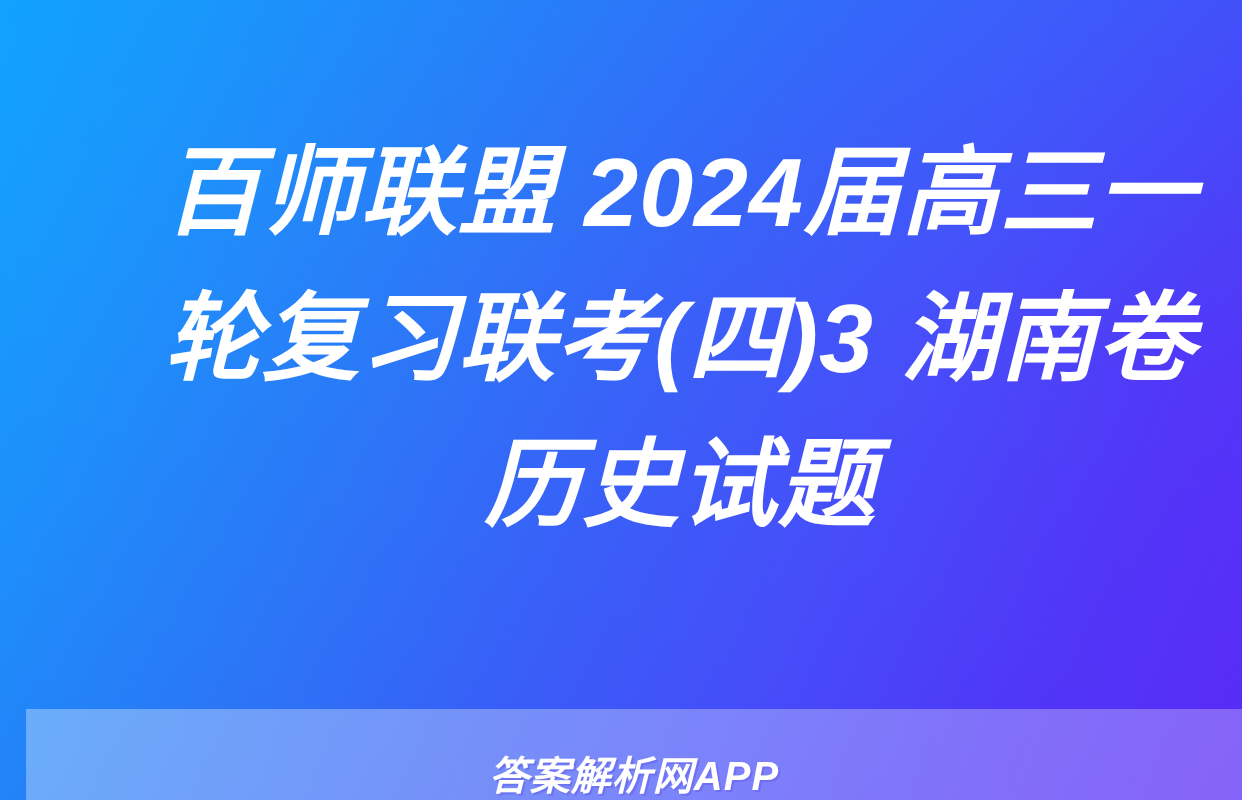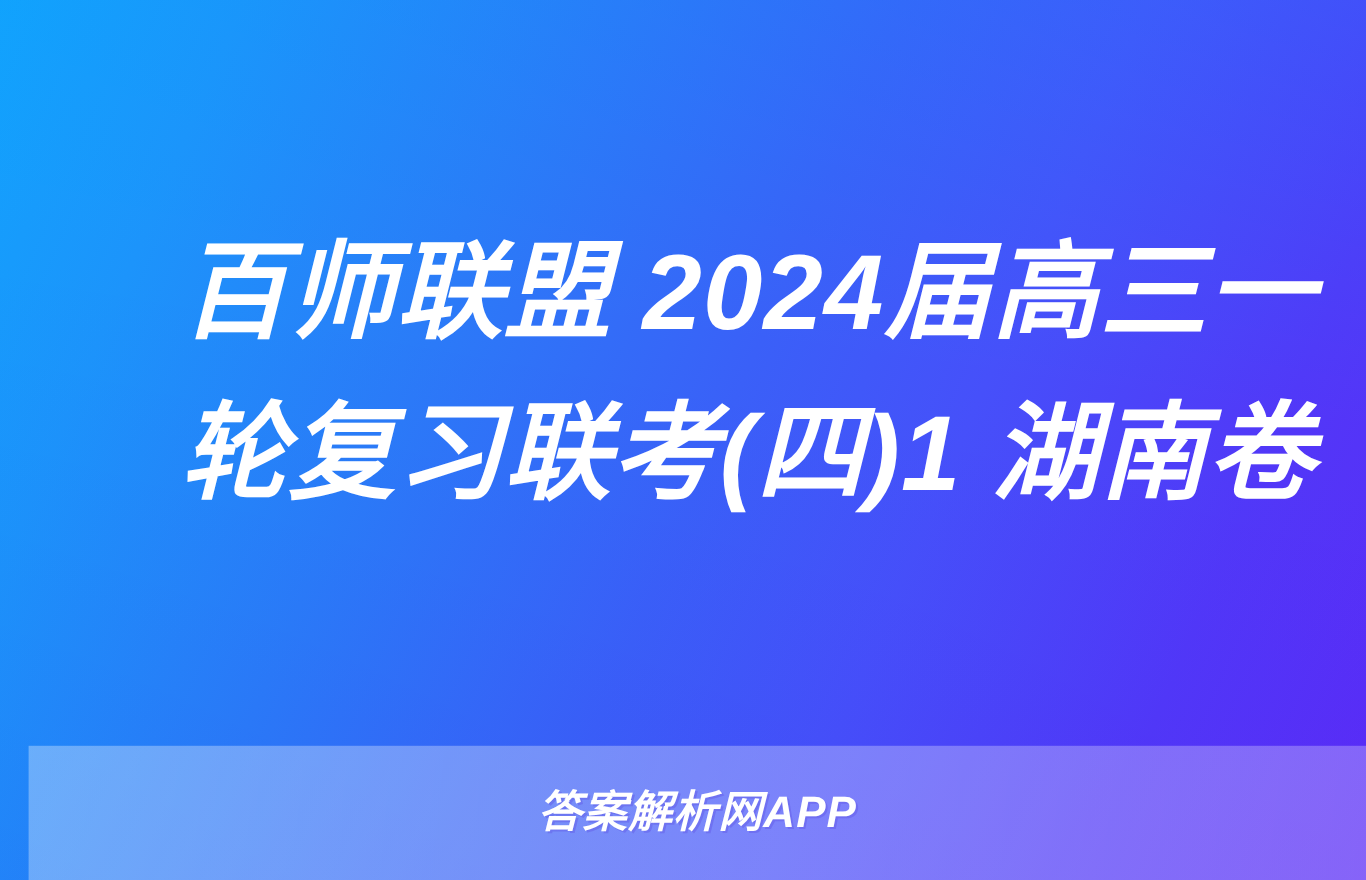--- a/index.html
+++ b/index.html
@@ -78,24 +78,24 @@
   .title-line {
     display: block;
   }
 
   
   .footer-band {
     position: absolute;
     left: 0;
     right: 0;
     bottom: 0;
-    height: 122px;
+    height: 91px;
     z-index: 4;
     display: flex;
-    align-items: center;
+    align-items: flex-end;
     justify-content: center;
     background-image: linear-gradient(96deg,
         rgba(255, 255, 255, 0.33) 0%,
         rgba(255, 255, 255, 0.30) 50%,
         rgba(255, 255, 255, 0.27) 100%);
     margin-left: 26px;
   }
 
   .watermark {
     margin: 0;
@@ -111,21 +111,22 @@
   }
 </style>
 </head>
 <body>
 
 <div class="poster">
 
   <div class="title-block">
     <h1 class="title">
       <span class="title-line">百师联盟 2024届高三一</span>
-      <span class="title-line">轮复习联考(四)1 湖南卷</span>
+      <span class="title-line">轮复习联考(四)3 湖南卷</span>
+      <span class="title-line">历史试题</span>
     </h1>
   </div>
 
   <div class="footer-band">
     <p class="watermark">答案解析网APP</p>
   </div>
 
 </div>
 
 </body></html>

